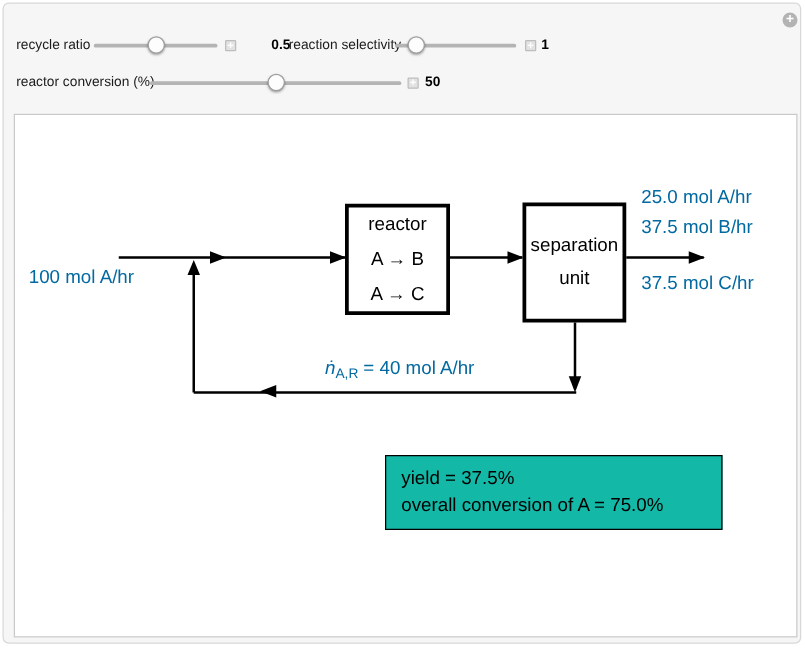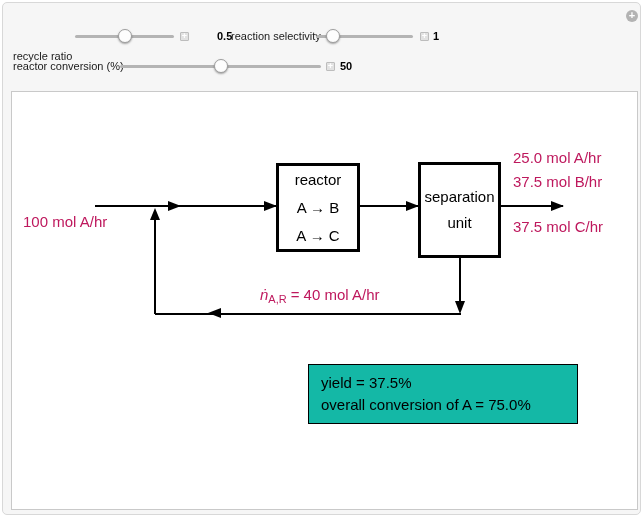--- a/index.html
+++ b/index.html
@@ -42,41 +42,41 @@
     color: #ffffff; font-size: 9px; font-weight: bold;
     line-height: 7px; text-align: center; cursor: pointer;
   }
   .demo-plus-icon {
     position: absolute; left: 623px; top: 7px; width: 12px; height: 12px;
     border-radius: 50%; background: #b3b3b3; color: #ffffff;
     font-size: 11px; font-weight: bold; line-height: 11px; text-align: center;
     cursor: pointer;
   }
   
-  #lbl-s1 { left: 10px;  top: 27px; margin-top: 20px; }
+  #lbl-s1 { left: 10px;  top: 27px; }
   #trk-s1 { left: 72px;  top: 32px; width: 99px; }
   #thm-s1 { left: 115px; top: 26px; }
   #stp-s1 { left: 177px; top: 29px; }
   #val-s1 { left: 190px; top: 27px; padding-left: 24px; }
 
   #lbl-s2 { left: 228px; top: 27px; }
   #trk-s2 { left: 313px; top: 32px; width: 97px; }
   #thm-s2 { left: 323px; top: 26px; }
   #stp-s2 { left: 417px; top: 29px; }
   #val-s2 { left: 430px; top: 27px; }
 
   #lbl-s3 { left: 10px;  top: 57px; }
   #trk-s3 { left: 117px; top: 62px; width: 201px; }
   #thm-s3 { left: 211px; top: 56px; }
   #stp-s3 { left: 323px; top: 59px; }
   #val-s3 { left: 337px; top: 57px; }
 
   
   .dg-text {
-    position: absolute; font-size: 15px; color: #be185d; white-space: nowrap;
+    position: absolute; font-size: 15px; color: #0369a1; white-space: nowrap;
   }
   .line { position: absolute; background: #000; }
   .arr { position: absolute; width: 0; height: 0; }
   .arr-right { border-top: 5px solid transparent; border-bottom: 5px solid transparent; border-left: 13px solid #000; }
   .arr-left  { border-top: 5px solid transparent; border-bottom: 5px solid transparent; border-right: 13px solid #000; }
   .arr-up    { border-left: 5px solid transparent; border-right: 5px solid transparent; border-bottom: 12px solid #000; }
   .arr-down  { border-left: 5px solid transparent; border-right: 5px solid transparent; border-top: 13px solid #000; }
 
   .unit-box {
     position: absolute; background: #fff; border: 3px solid #000;

